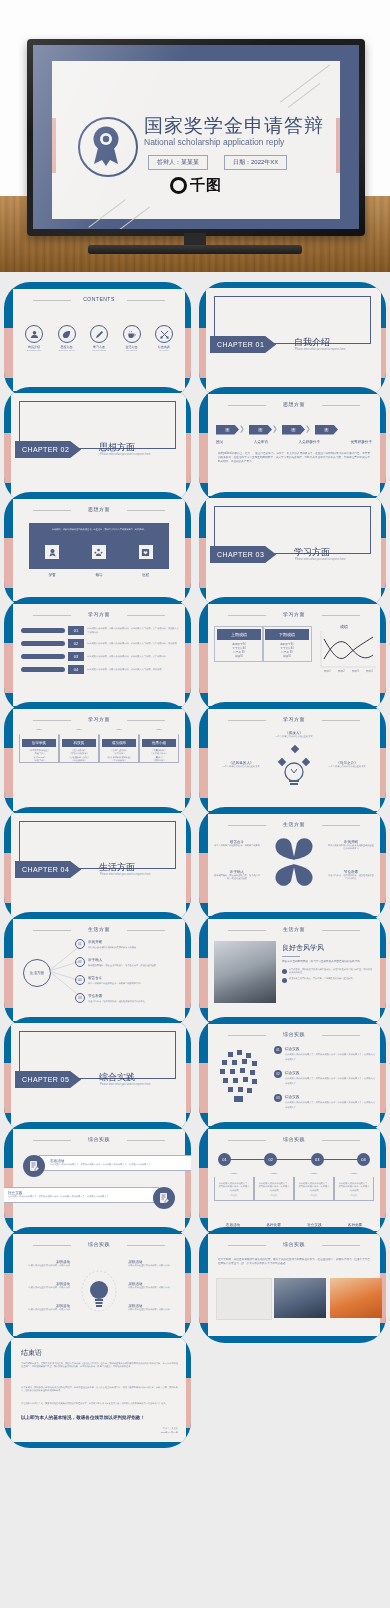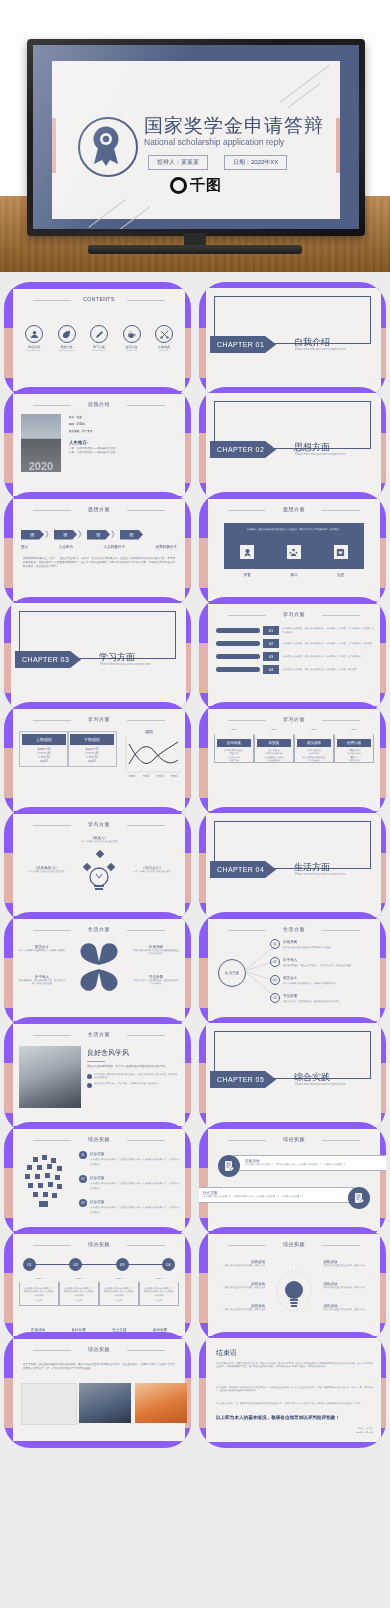--- a/index.html
+++ b/index.html
@@ -38,21 +38,21 @@
   .s0logo{position:absolute;left:0;right:0;bottom:20px;display:flex;justify-content:center;align-items:center;gap:3px;}
   .s0logo .ring{width:11px;height:11px;border:3px solid #111;border-radius:50%;}
   .s0logo .txt{font-size:15px;color:#111;font-weight:bold;letter-spacing:1px;}
   .tvstand{position:absolute;left:50%;top:233px;transform:translateX(-50%);width:22px;height:14px;background:#2a2a2a;}
   .tvbase{position:absolute;left:50%;top:245px;transform:translateX(-50%);width:214px;height:9px;
     background:linear-gradient(#3b3b3b,#1d1d1d);border-radius:3px;}
 
   
   .grid{position:absolute;left:0;top:278px;width:390px;display:grid;grid-template-columns:195px 195px;}
   .cell{width:195px;height:105px;box-sizing:border-box;padding:4px 4px 5px 4px;background:#ececec;}
-  .sl{position:relative;width:187px;height:116px;background:#8b5cf6;overflow:hidden;font-size:4px;color:#3f4f74;border-radius:26px;}
+  .sl{position:relative;width:187px;height:116px;background:#0369a1;overflow:hidden;font-size:4px;color:#3f4f74;border-radius:26px;}
   .sl .pink{position:absolute;left:0;top:46px;width:100%;height:50px;background:#e3b3ab;}
   .sl .paper{position:absolute;left:9px;top:7px;right:6px;bottom:7px;background:#f2f1f0;}
   .sl.full .paper{left:7px;top:6px;right:5px;bottom:6px;}
 
   
   .hd{position:absolute;left:0;right:0;top:7px;text-align:center;font-size:5px;color:#3f4f74;letter-spacing:.5px;}
   .hd:before,.hd:after{content:"";position:absolute;top:4px;width:38px;height:1px;background:#c3c3c3;}
   .hd:before{left:20px;} .hd:after{right:20px;}
   .tiny{font-size:2.6px;color:#6c7893;line-height:1.5;}
   .tinier{font-size:2.2px;color:#7b86a0;line-height:1.5;}
@@ -186,39 +186,20 @@
         <div class="pink"></div>
         <div class="paper">
           <div class="chapbox"></div>
           <div class="chaptag">CHAPTER 01</div>
           <div class="chapcn">自我介绍</div>
           <div class="chapen">Please enter what you want to express here</div>
         </div>
       </div>
     </div>
 
-    <div class="cell">
-      <div class="sl">
-        <div class="pink"></div>
-        <div class="paper">
-          <div class="hd">自我介绍</div>
-          <div style="position:absolute;left:8px;top:20px;width:40px;height:58px;background:linear-gradient(#9aa6b4 0%,#b9c2cb 42%,#5d6166 43%,#7b7f84 100%);display:flex;align-items:flex-end;justify-content:center;">
-            <span style="color:#d8dde2;font-size:11px;font-weight:bold;opacity:.8;">2020</span>
-          </div>
-          <div style="position:absolute;left:56px;top:22px;right:6px;">
-            <div class="tiny" style="font-weight:bold;">姓名：某某</div>
-            <div class="tiny" style="font-weight:bold;margin-top:3px;">班级：2022级</div>
-            <div class="tiny" style="font-weight:bold;margin-top:3px;">政治面貌：共产党员</div>
-            <div style="font-size:4.5px;color:#2f3f66;font-weight:bold;margin-top:6px;">人生格言-</div>
-            <div class="tiny" style="margin-top:2px;">只有一条路不能选择——那就是放弃的路；</div>
-            <div class="tiny">只有一条路不能拒绝——那就是成长的路。</div>
-          </div>
-        </div>
-      </div>
-    </div>
 
     <div class="cell">
       <div class="sl full">
         <div class="pink"></div>
         <div class="paper">
           <div class="chapbox"></div>
           <div class="chaptag">CHAPTER 02</div>
           <div class="chapcn">思想方面</div>
           <div class="chapen">Please enter what you want to express here</div>
         </div>

